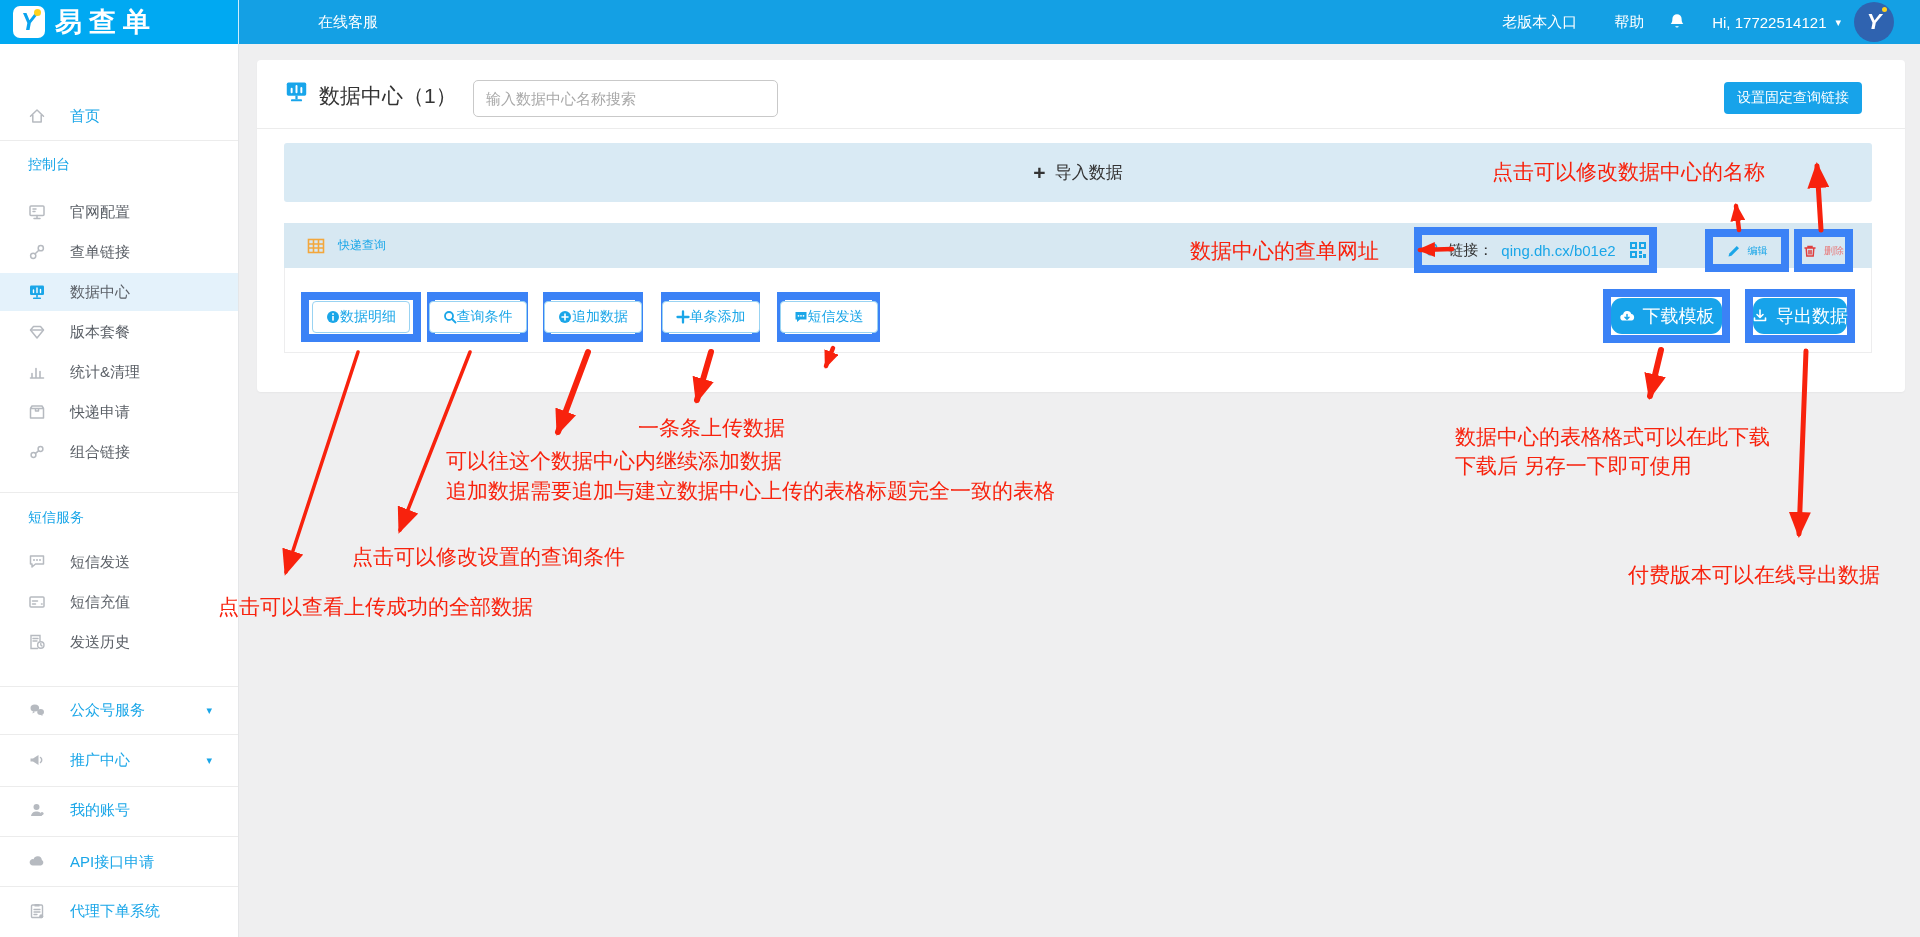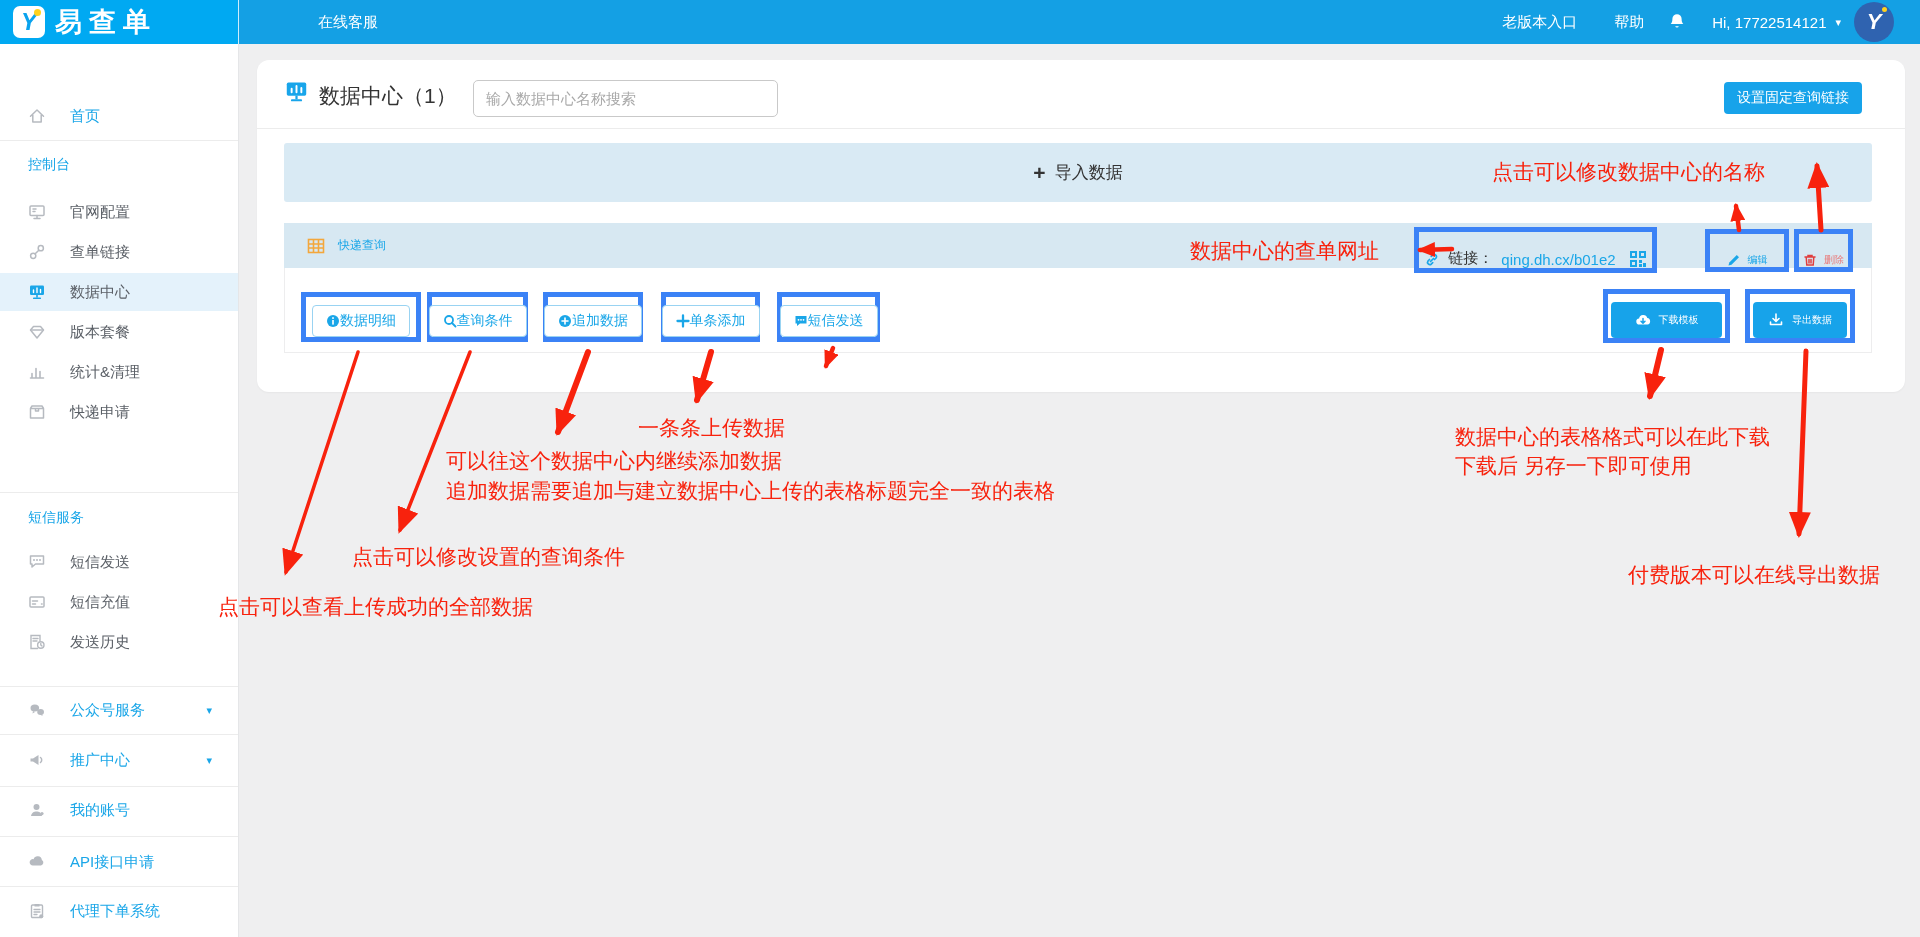--- a/index.html
+++ b/index.html
@@ -29,53 +29,53 @@
   .side-row{position:absolute;left:0;width:100%;height:36px;display:flex;align-items:center;padding-left:28px;gap:24px;font-size:15px;color:#5a5f66;cursor:pointer}
   .side-row .sicon{width:18px;height:18px;color:#b6bac0;flex:none}
   .side-row.active{height:38px;background:#e4f2fb}
   .side-row.active .sicon{color:#1aa6e8}
   .side-row.blue{color:#1aa6e8}
   .side-label{position:absolute;left:28px;font-size:14px;color:#1aa6e8}
   .sep{position:absolute;left:0;width:100%;border-top:1px solid #ececec}
   .side-chev{margin-left:auto;margin-right:26px;color:#1aa6e8;font-size:11px}
 
   
-  .card{position:absolute;left:257px;top:60px;width:1648px;height:332px;background:#fff;border-radius:12px;z-index:1;box-shadow:0 1px 2px rgba(0,0,0,.04)}
+  .card{position:absolute;left:257px;top:60px;width:1648px;height:332px;background:#fff;border-radius:4px;z-index:1;box-shadow:0 1px 2px rgba(0,0,0,.04)}
   .card-head-icon{position:absolute;left:27px;top:19px;width:25px;height:25px;color:#18a5ea}
   .card-title{position:absolute;left:62px;top:22px;font-size:21px;color:#333;white-space:nowrap}
   .search-input{position:absolute;left:216px;top:20px;width:305px;height:37px;border:1px solid #c9c9c9;border-radius:5px;padding:0 12px;font-size:15px;color:#333;outline:none;font-family:inherit;background:#fff}
   .search-input::placeholder{color:#a9a9a9}
   .btn-primary{background:#17a3ea;color:#fff;border:none;border-radius:4px;font-size:14px;cursor:pointer;font-family:inherit}
   .set-link-btn{position:absolute;right:43px;top:22px;height:32px;padding:0 13px}
   .card-divider{position:absolute;left:0;top:68px;width:100%;border-top:1px solid #ececec}
   .import-banner{position:absolute;left:27px;top:83px;width:1588px;height:59px;background:#d9eaf4;border-radius:3px;display:flex;align-items:center;justify-content:center;gap:9px;font-size:17px;color:#333;cursor:pointer}
   .import-plus{font-size:21px;font-weight:bold;line-height:1}
   .dc-row{position:absolute;left:27px;top:163px;width:1588px;height:45px;background:#d7e8f2;display:flex;align-items:center;padding-left:23px;gap:13px;cursor:pointer}
   .grid-icon{width:18px;height:18px;color:#f3a73c}
   .dc-name{font-size:12px;color:#1aa6e8}
   .actions-row{position:absolute;left:27px;top:208px;width:1588px;height:85px;background:#fff;border:1px solid #ededee;border-top:none}
 
   
-  .redbox{position:absolute;border:5px solid #3b82f6;display:flex;align-items:flex-end;justify-content:center;z-index:6}
+  .redbox{position:absolute;border:8px solid #3b82f6;display:flex;align-items:center;justify-content:center;z-index:6}
   .link-box{left:1414px;top:227px;width:243px;height:46px;gap:8px}
   .link-label{font-size:15px;color:#333}
   .link-url{font-size:15px;color:#1aa6e8;cursor:pointer;text-decoration:none}
   .qr{width:18px;height:18px;color:#1aa6e8;margin-left:5px;cursor:pointer}
   .chain14{width:16px;height:16px;color:#1aa6e8}
   .edit-box{left:1705px;top:229px;width:84px;height:43px}
   .del-box{left:1794px;top:229px;width:59px;height:43px}
   .txt-btn{display:flex;align-items:center;gap:7px;background:none;border:none;font-size:10px;cursor:pointer;font-family:inherit}
   .edit-btn{color:#1aa6e8}
   .del-btn{color:#e87d7d}
   .act{top:292px;height:50px}
   .a1{left:301px;width:120px}.a2{left:427px;width:101px}.a3{left:543px;width:100px}.a4{left:661px;width:99px}.a5{left:777px;width:103px}
   .btn-ghost{display:flex;align-items:center;gap:0;height:32px;padding:0 13px;background:#fff;border:1px solid #99d3f2;border-radius:4px;color:#1aa6e8;font-size:14px;cursor:pointer;font-family:inherit;white-space:nowrap}
   .dl-box{left:1603px;top:289px;width:127px;height:54px}
   .ex-box{left:1745px;top:289px;width:110px;height:54px}
-  .btn-solid{display:flex;align-items:center;justify-content:center;gap:8px;height:36px;border-radius:4px;background:#17a3ea;color:#fff;font-size:10px;border:none;cursor:pointer;font-family:inherit;white-space:nowrap}
+  .btn-solid{display:flex;align-items:center;justify-content:center;gap:8px;height:36px;border-radius:11px;background:#17a3ea;color:#fff;font-size:18px;border:none;cursor:pointer;font-family:inherit;white-space:nowrap}
   .dl-btn{width:111px}.ex-btn{width:94px}
 
   .ann{position:absolute;color:#f8220d;font-size:21px;white-space:nowrap;z-index:7;pointer-events:none}
   .t-delete{left:1332px;top:128px}
   .t-rename{left:1492px;top:158px}
   .t-link{left:1190px;top:237px}
   .t-sms{left:766px;top:371px}
   .t-single{left:638px;top:414px}
   .t-append1{left:446px;top:447px}
   .t-append2{left:446px;top:477px}
@@ -186,20 +186,30 @@
     </div>
     <div class="side-row" style="top:350px">
       <span class="sicon">
         <svg width="18" height="18" viewBox="0 0 18 18" fill="none" stroke="currentColor" stroke-width="1.5" stroke-linejoin="round">
             <path d="M2.5 5.5h13V15h-13z"></path>
             <path d="M2.5 5.5 4 3h10l1.5 2.5"></path>
             <path d="M7.5 5.5V8h3V5.5"></path>
           </svg>
       </span>
       <span>快递申请</span>
+    </div>
+    <div class="side-row" style="top:390px">
+      <span class="sicon">
+        <svg width="18" height="18" viewBox="0 0 18 18" fill="none" stroke="currentColor" stroke-width="1.5" stroke-linecap="round">
+            <circle cx="5.5" cy="12" r="2.4"></circle>
+            <circle cx="12.5" cy="6" r="2.4"></circle>
+            <path d="M7.5 10.3l3-2.5"></path>
+          </svg>
+      </span>
+      <span>组合链接</span>
     </div>
 
     <div class="sep" style="top:448px"></div>
     <div class="side-label" style="top:465px">短信服务</div>
 
     <div class="side-row" style="top:500px">
       <span class="sicon">
         <svg width="18" height="18" viewBox="0 0 18 18">
             <path d="M2.5 3h13v8h-8l-3.5 3v-3h-1.5z" fill="none" stroke="currentColor" stroke-width="1.5" stroke-linejoin="round"></path>
             <g fill="currentColor">

